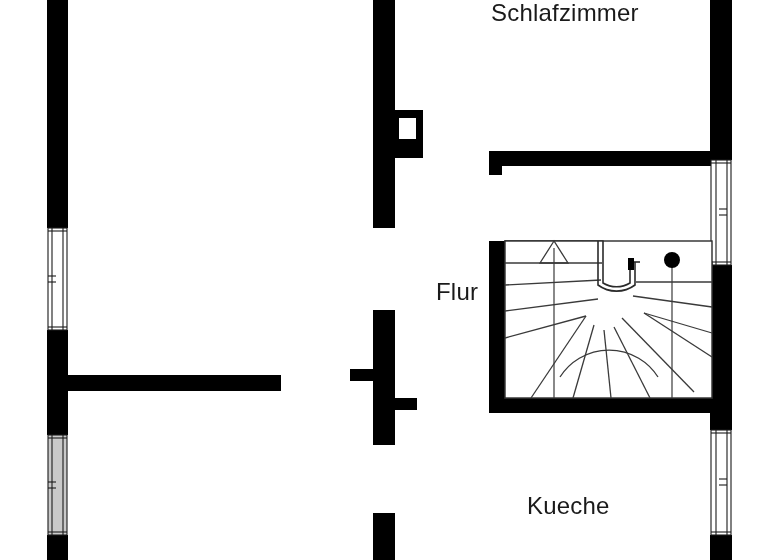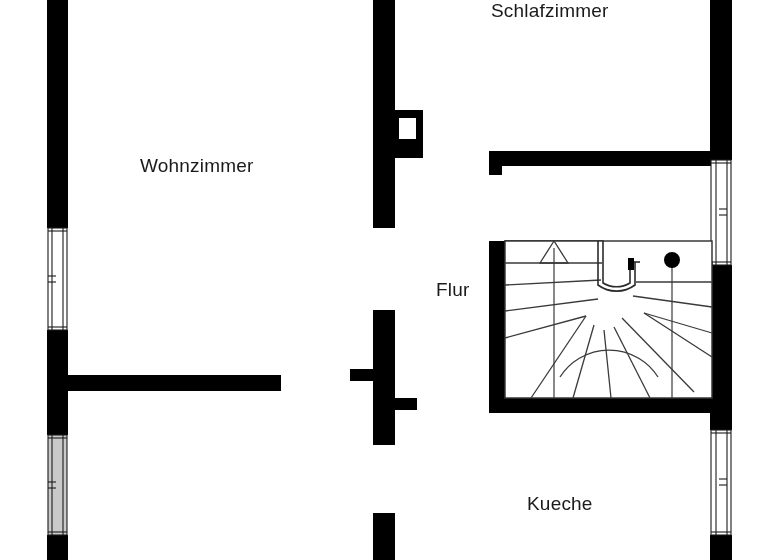--- a/index.html
+++ b/index.html
@@ -22,21 +22,21 @@
     position: absolute;
     left: 0;
     top: 0;
     width: 768px;
     height: 560px;
     display: block;
   }
   .room-label {
     position: absolute;
     font-family: "Liberation Sans", sans-serif;
-    font-size: 19px;
+    font-size: 24px;
     font-weight: 400;
     color: #1a1a1a;
     letter-spacing: 0.2px;
     white-space: nowrap;
     line-height: 1;
     user-select: none;
   }
   .wall { fill: #000000; }
   .window-frame { fill: #ffffff; stroke: #1a1a1a; stroke-width: 1.1; }
   .window-frame-tinted { fill: #c9c9c9; stroke: #1a1a1a; stroke-width: 1.1; }
@@ -180,21 +180,20 @@
       </g>
 
       <g>
         <line class="stair-arrow-line" x1="672" y1="262" x2="672" y2="398"></line>
         <circle class="newel-dot" cx="672" cy="260" r="8"></circle>
       </g>
     </g>
 
   </svg>
 
-  <div class="room-label" style="left:140px; top:156px;">Wohnzimmer</div>
 
   <div class="room-label" style="left:491px; top:1px;">Schlafzimmer</div>
 
   <div class="room-label" style="left:436px; top:280px;">Flur</div>
 
   <div class="room-label" style="left:527px; top:494px;">Kueche</div>
 
 </div>
 
 </body></html>

